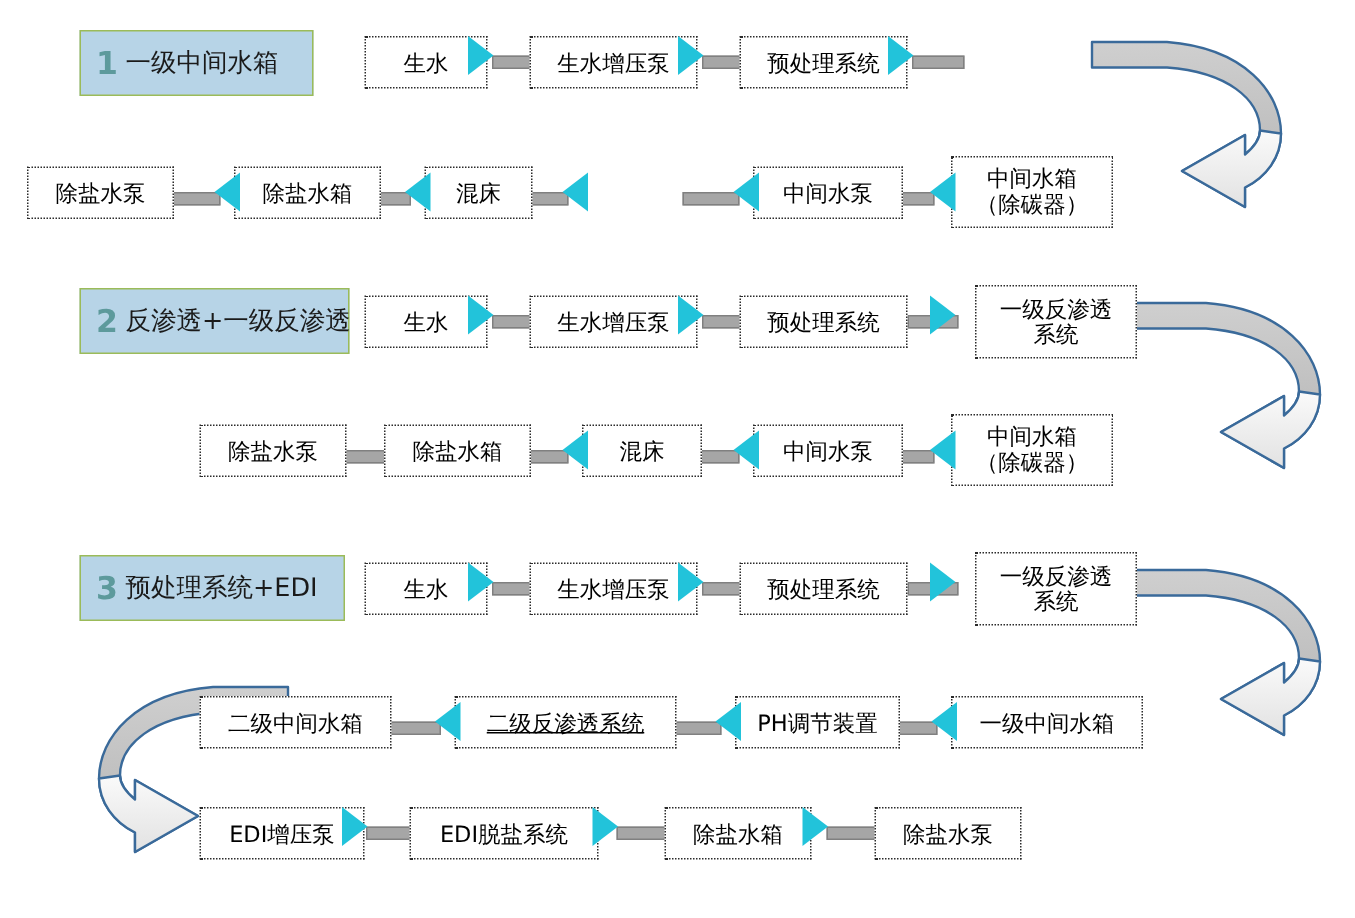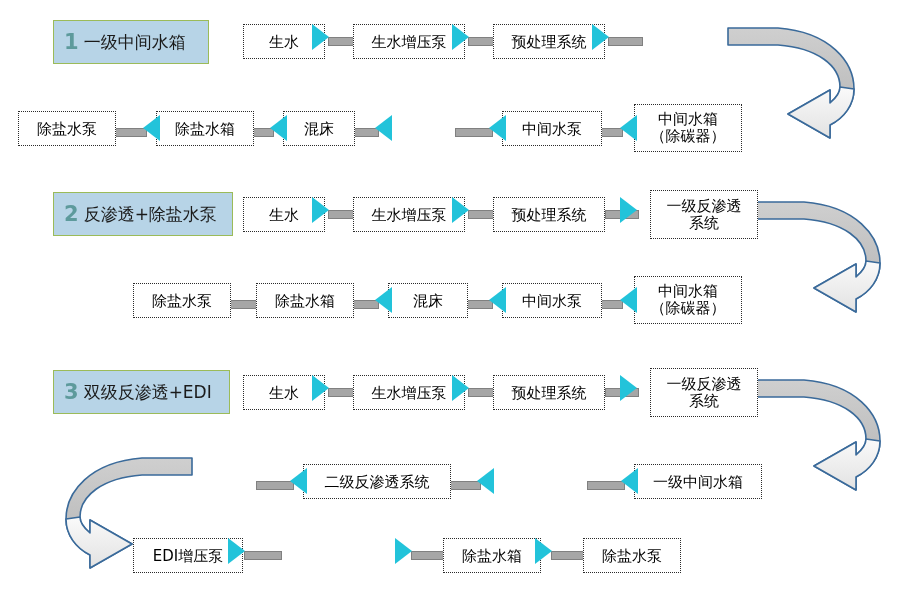--- a/index.html
+++ b/index.html
@@ -191,21 +191,21 @@
   <div class="node" style="left:283px;top:111px;width:72px;height:35px;">混床</div>
   <div class="tri left" style="left:270px;top:115px;"></div>
   <div class="bar" style="left:236px;top:128px;width:38px;"></div>
   <div class="node" style="left:156px;top:111px;width:98px;height:35px;">除盐水箱</div>
   <div class="tri left" style="left:143px;top:115px;"></div>
   <div class="bar" style="left:109px;top:128px;width:38px;"></div>
   <div class="node" style="left:18px;top:111px;width:98px;height:35px;">除盐水泵</div>
 
   <div class="section-label" style="left:53px;top:192px;width:180px;height:44px;">
     <span class="num">2</span>
-    <span class="txt">反渗透+除盐水泵</span>
+    <span class="txt">反渗透+一级反渗透</span>
   </div>
 
   <div class="node" style="left:243px;top:197px;width:82px;height:35px;">生水</div>
   <div class="tri right" style="left:312px;top:197px;"></div>
   <div class="bar" style="left:328px;top:210px;width:35px;"></div>
   <div class="node" style="left:353px;top:197px;width:112px;height:35px;">生水增压泵</div>
   <div class="tri right" style="left:452px;top:197px;"></div>
   <div class="bar" style="left:468px;top:210px;width:35px;"></div>
   <div class="node" style="left:493px;top:197px;width:112px;height:35px;">预处理系统</div>
   <div class="tri right" style="left:620px;top:197px;"></div>
@@ -226,49 +226,52 @@
   <div class="bar" style="left:455px;top:300px;width:38px;"></div>
   <div class="node" style="left:388px;top:283px;width:80px;height:35px;">混床</div>
   <div class="tri left" style="left:375px;top:287px;"></div>
   <div class="bar" style="left:341px;top:300px;width:38px;"></div>
   <div class="node" style="left:256px;top:283px;width:98px;height:35px;">除盐水箱</div>
   <div class="bar" style="left:222px;top:300px;width:38px;"></div>
   <div class="node" style="left:133px;top:283px;width:98px;height:35px;">除盐水泵</div>
 
   <div class="section-label" style="left:53px;top:370px;width:177px;height:44px;">
     <span class="num">3</span>
-    <span class="txt">双级反渗透+EDI</span>
+    <span class="txt">预处理系统+EDI</span>
   </div>
 
   <div class="node" style="left:243px;top:375px;width:82px;height:35px;">生水</div>
   <div class="tri right" style="left:312px;top:375px;"></div>
   <div class="bar" style="left:328px;top:388px;width:35px;"></div>
   <div class="node" style="left:353px;top:375px;width:112px;height:35px;">生水增压泵</div>
   <div class="tri right" style="left:452px;top:375px;"></div>
   <div class="bar" style="left:468px;top:388px;width:35px;"></div>
   <div class="node" style="left:493px;top:375px;width:112px;height:35px;">预处理系统</div>
   <div class="tri right" style="left:620px;top:375px;"></div>
   <div class="bar" style="left:605px;top:388px;width:34px;"></div>
   <div class="node two-line" style="left:650px;top:368px;width:108px;height:49px;flex-direction:column;">
     <span>一级反渗透</span>
     <span>系统</span>
   </div>
 
   <div class="node" style="left:634px;top:464px;width:128px;height:35px;">一级中间水箱</div>
   <div class="tri left" style="left:621px;top:468px;"></div>
   <div class="bar" style="left:587px;top:481px;width:38px;"></div>
+  <div class="node" style="left:490px;top:464px;width:110px;height:35px;">PH调节装置</div>
   <div class="tri left" style="left:477px;top:468px;"></div>
   <div class="bar" style="left:443px;top:481px;width:38px;"></div>
-  <div class="node" style="left:303px;top:464px;width:148px;height:35px;">二级反渗透系统</div>
+  <div class="node" style="left:303px;top:464px;width:148px;height:35px;text-decoration:underline;">二级反渗透系统</div>
   <div class="tri left" style="left:290px;top:468px;"></div>
   <div class="bar" style="left:256px;top:481px;width:38px;"></div>
+  <div class="node" style="left:133px;top:464px;width:128px;height:35px;">二级中间水箱</div>
 
   <div class="node" style="left:133px;top:538px;width:110px;height:35px;text-align:center;">EDI增压泵</div>
   <div class="tri right" style="left:228px;top:538px;"></div>
   <div class="bar" style="left:244px;top:551px;width:38px;"></div>
+  <div class="node" style="left:273px;top:538px;width:126px;height:35px;">EDI脱盐系统</div>
   <div class="tri right" style="left:395px;top:538px;"></div>
   <div class="bar" style="left:411px;top:551px;width:38px;"></div>
   <div class="node" style="left:443px;top:538px;width:98px;height:35px;">除盐水箱</div>
   <div class="tri right" style="left:535px;top:538px;"></div>
   <div class="bar" style="left:551px;top:551px;width:38px;"></div>
   <div class="node" style="left:583px;top:538px;width:98px;height:35px;">除盐水泵</div>
 
 </div>
 
 </body></html>

